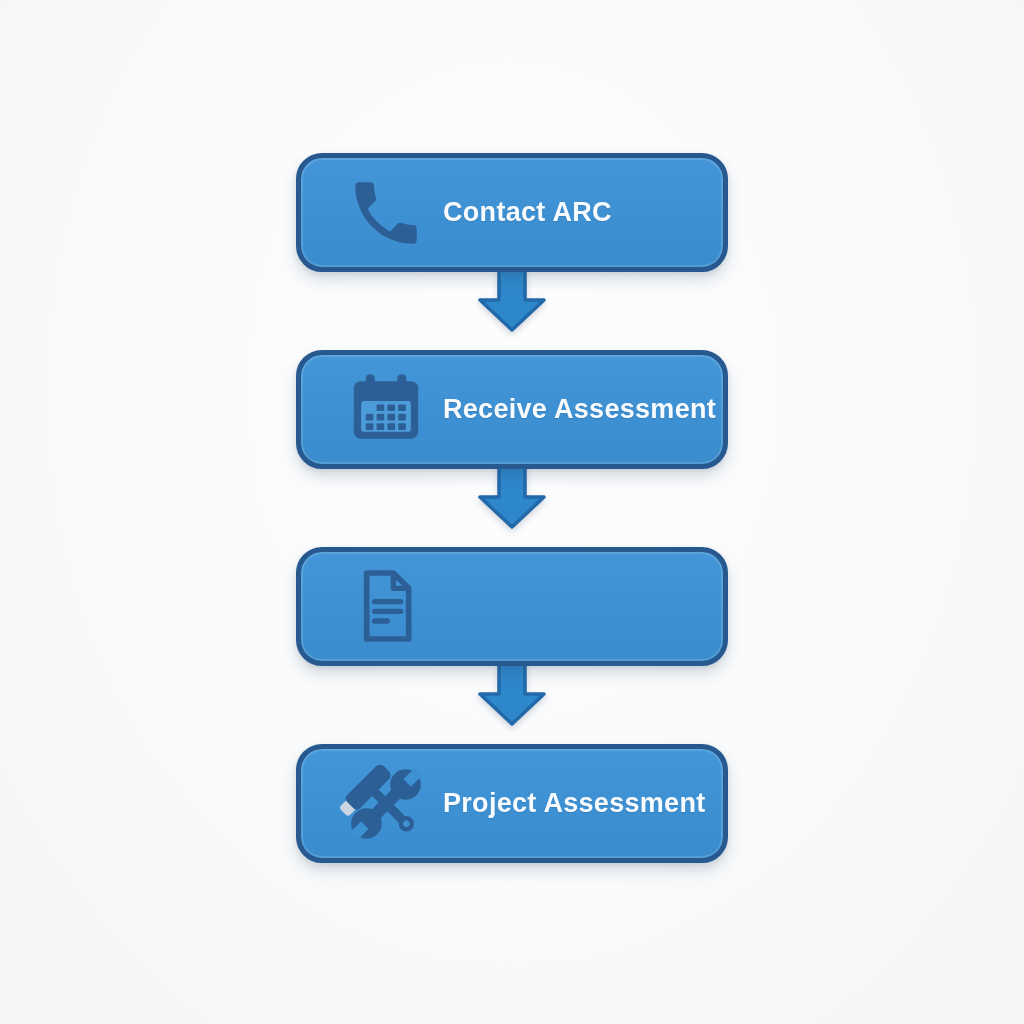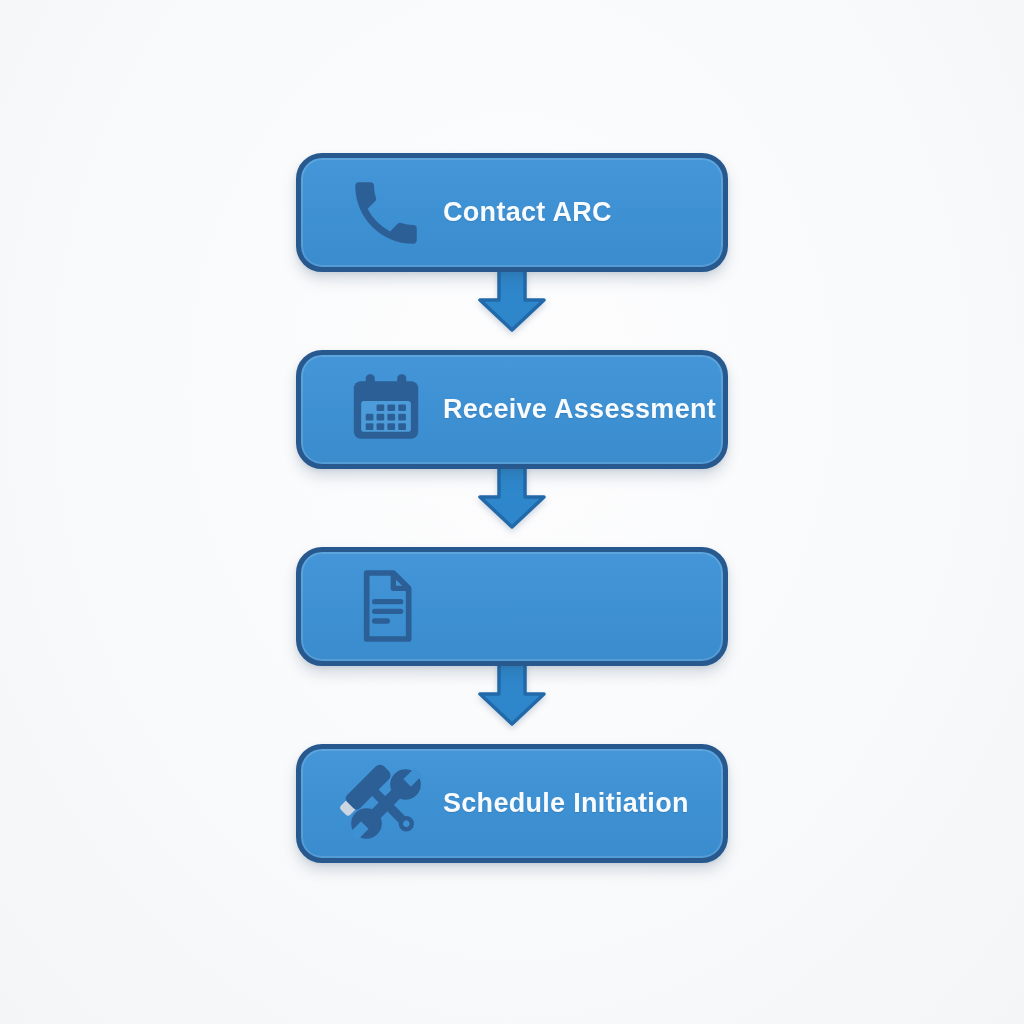--- a/index.html
+++ b/index.html
@@ -151,17 +151,17 @@
 
           <g transform="rotate(-45 12 12)">
             <rect x="2.6" y="4.0" width="3.2" height="3.4" rx="0.9" fill="var(--icon-accent)"></rect>
             <rect x="10.9" y="6.5" width="2.4" height="12.2" rx="1.2" fill="var(--icon)"></rect>
             <path d="M6.4 3.2 h10.6 a1.6 1.6 0 0 1 1.6 1.6 v1.6 a1.6 1.6 0 0 1 -1.6 1.6 h-10.6 a1.2 1.2 0 0 1 -1.2 -1.2 v-2.4 a1.2 1.2 0 0 1 1.2 -1.2 z" fill="var(--icon)"></path>
             <circle cx="12.1" cy="19.4" r="2.0" fill="var(--icon)"></circle>
             <circle cx="12.1" cy="19.4" r="0.85" fill="var(--box-fill)"></circle>
           </g>
         </svg>
       </span>
-      <span class="step-label">Schedule Initiation</span>
+      <span class="step-label">Project Assessment</span>
     </div>
 
   </div>
 </div>
 
 </body></html>

